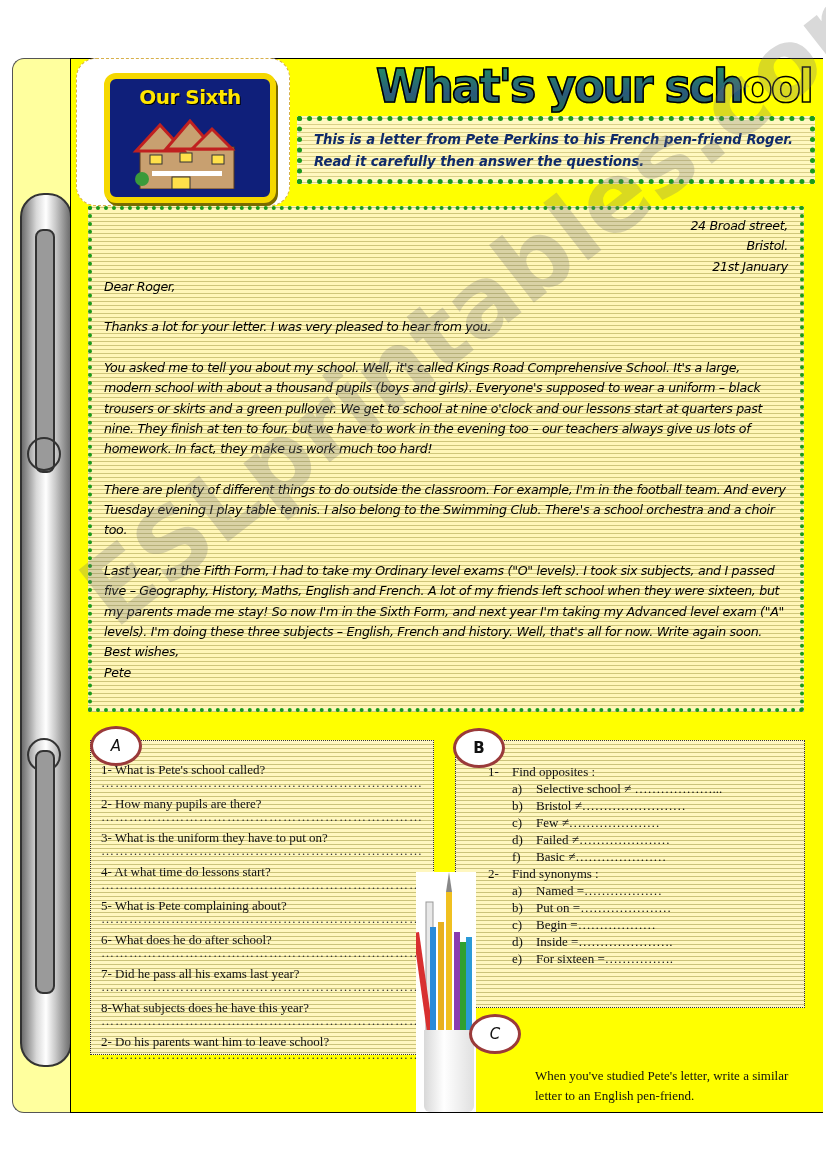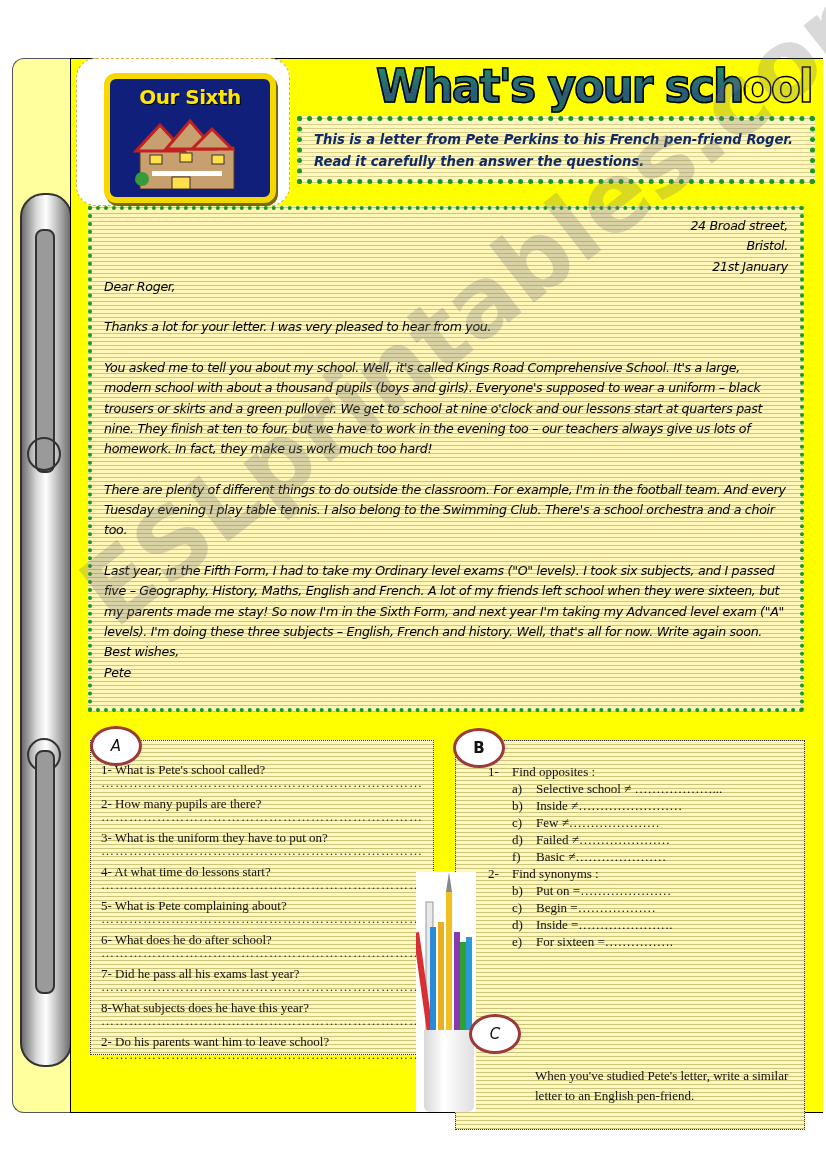--- a/index.html
+++ b/index.html
@@ -40,21 +40,21 @@
     background: repeating-linear-gradient(180deg, #fff6b8 0px, #fff6b8 3px, #cfc67a 3px, #cfc67a 4px); padding: 6px 12px; }
   .hand { font-family: "DejaVu Sans", sans-serif; font-style: italic; font-size: 12.6px; line-height: 20.3px; color: #000; letter-spacing: -0.3px; }
   .addr { text-align: right; }
   .letter p { margin: 0 0 20.3px 0; }
   .sig { text-align: left; margin: 0; }
 
   
   .box { position: absolute; border: 1px dotted #333; box-sizing: border-box;
     background: repeating-linear-gradient(180deg, #fff7c0 0px, #fff7c0 3px, #cbc37a 3px, #cbc37a 4px); }
   .box-a { left: 90px; top: 740px; width: 344px; height: 315px; padding: 20px 10px 8px 10px; }
-  .box-b { left: 455px; top: 740px; width: 350px; height: 390px; padding: 22px 10px 0 32px; }
+  .box-b { left: 455px; top: 740px; width: 350px; height: 268px; padding: 22px 10px 0 32px; }
   .circle { position: absolute; width: 46px; height: 34px; border: 3px solid #9a3a3a; border-radius: 50%; background: #fff; font-family: "DejaVu Sans", sans-serif; font-size: 15px; line-height: 34px; text-align: center; color: #111; }
   .circle-a { left: 90px; top: 726px; font-style: italic; }
   .circle-b { left: 453px; top: 728px; font-weight: bold; }
   .circle-c { left: 469px; top: 1014px; font-style: italic; }
 
   .serif { font-family: "Liberation Serif", serif; font-size: 13px; color: #111; }
   .q { height: 17px; line-height: 17px; white-space: nowrap; }
   .dots { height: 17px; line-height: 10px; color: #333; letter-spacing: 1px; overflow: hidden; white-space: nowrap; }
 
   .bline { height: 17px; line-height: 17px; white-space: nowrap; }
@@ -138,25 +138,26 @@
   <div class="q">8-What subjects does he have this year?</div>
   <div class="dots">………………………………………………………………</div>
   <div class="q">2- Do his parents want him to leave school?</div>
   <div class="dots">………………………………………………………………</div>
 </div>
 <div class="circle circle-a">A</div>
 
 <div class="box box-b serif">
   <div class="bline bhead"><span class="num">1-</span><span>Find opposites :</span></div>
   <div class="bline bitem"><span class="lt">a)</span><span>Selective school ≠ ………………...</span></div>
-  <div class="bline bitem"><span class="lt">b)</span><span>Inside ≠……………………</span></div>
+  <div class="bline bitem"><span class="lt">b)</span><span>Bristol ≠……………………</span></div>
   <div class="bline bitem"><span class="lt">c)</span><span>Few ≠…………………</span></div>
   <div class="bline bitem"><span class="lt">d)</span><span>Failed ≠…………………</span></div>
   <div class="bline bitem"><span class="lt">f)</span><span>Basic ≠…………………</span></div>
   <div class="bline bhead"><span class="num">2-</span><span>Find synonyms :</span></div>
+  <div class="bline bitem"><span class="lt">a)</span><span>Named =………………</span></div>
   <div class="bline bitem"><span class="lt">b)</span><span>Put on =…………………</span></div>
   <div class="bline bitem"><span class="lt">c)</span><span>Begin =………………</span></div>
   <div class="bline bitem"><span class="lt">d)</span><span>Inside =………………….</span></div>
   <div class="bline bitem"><span class="lt">e)</span><span>For sixteen =…………….</span></div>
 </div>
 <div class="circle circle-b">B</div>
 
 <div class="cup-area">
   <svg width="60" height="160" viewBox="0 0 60 160">
     <rect x="10" y="30" width="7" height="130" fill="#e8e8e8" stroke="#999"></rect>

